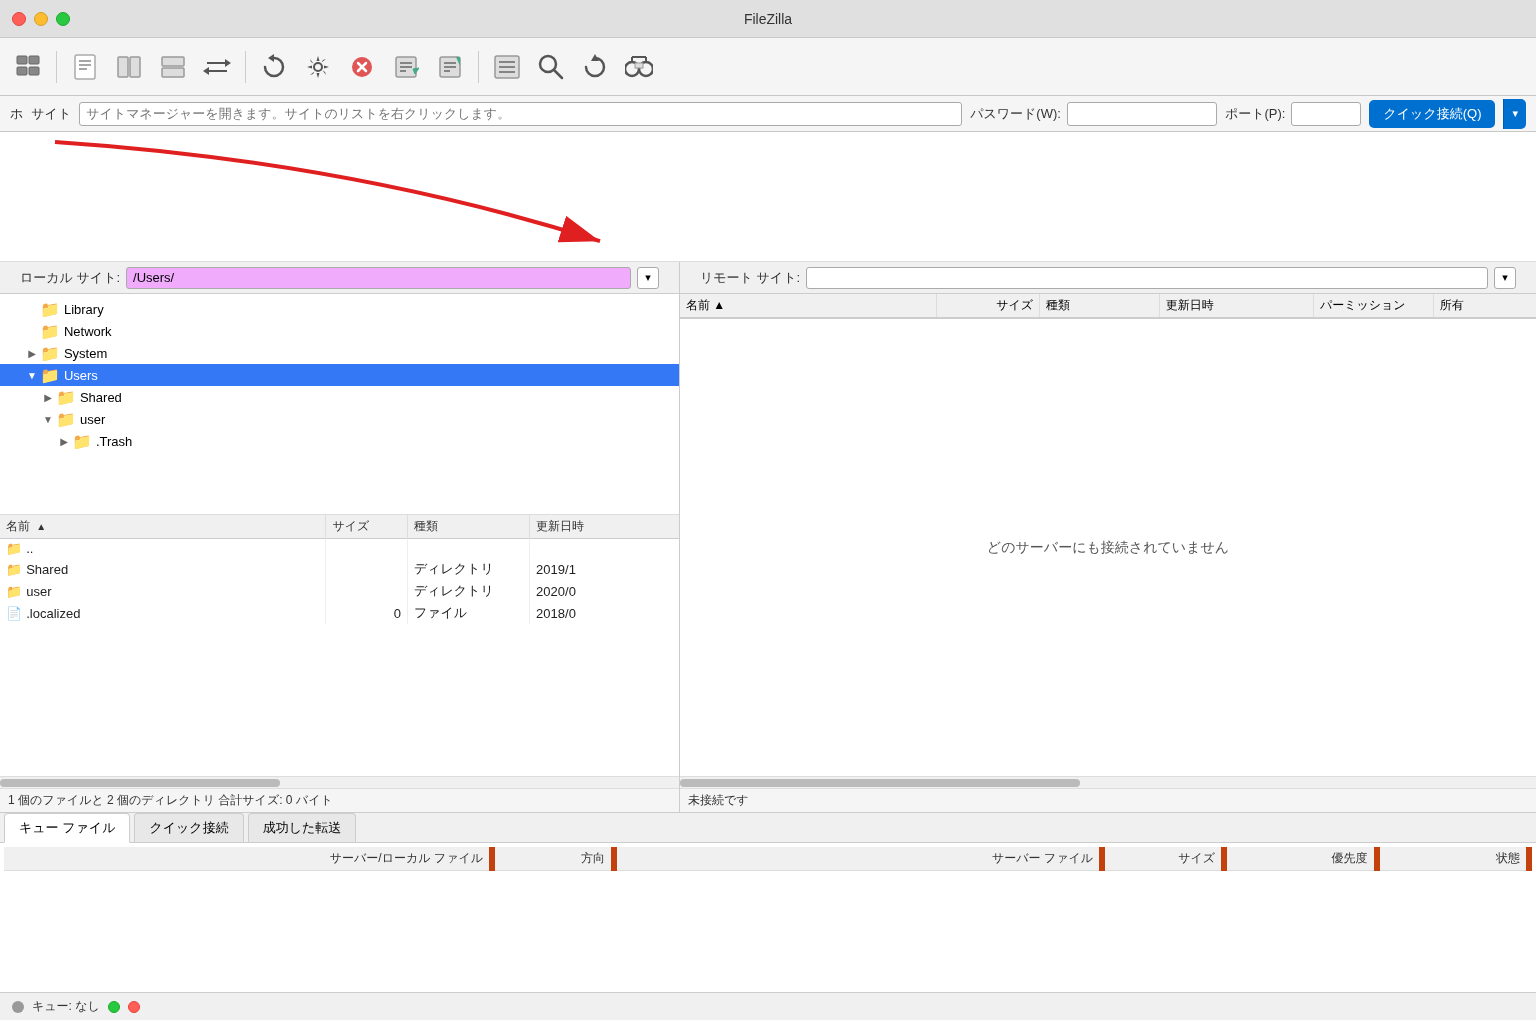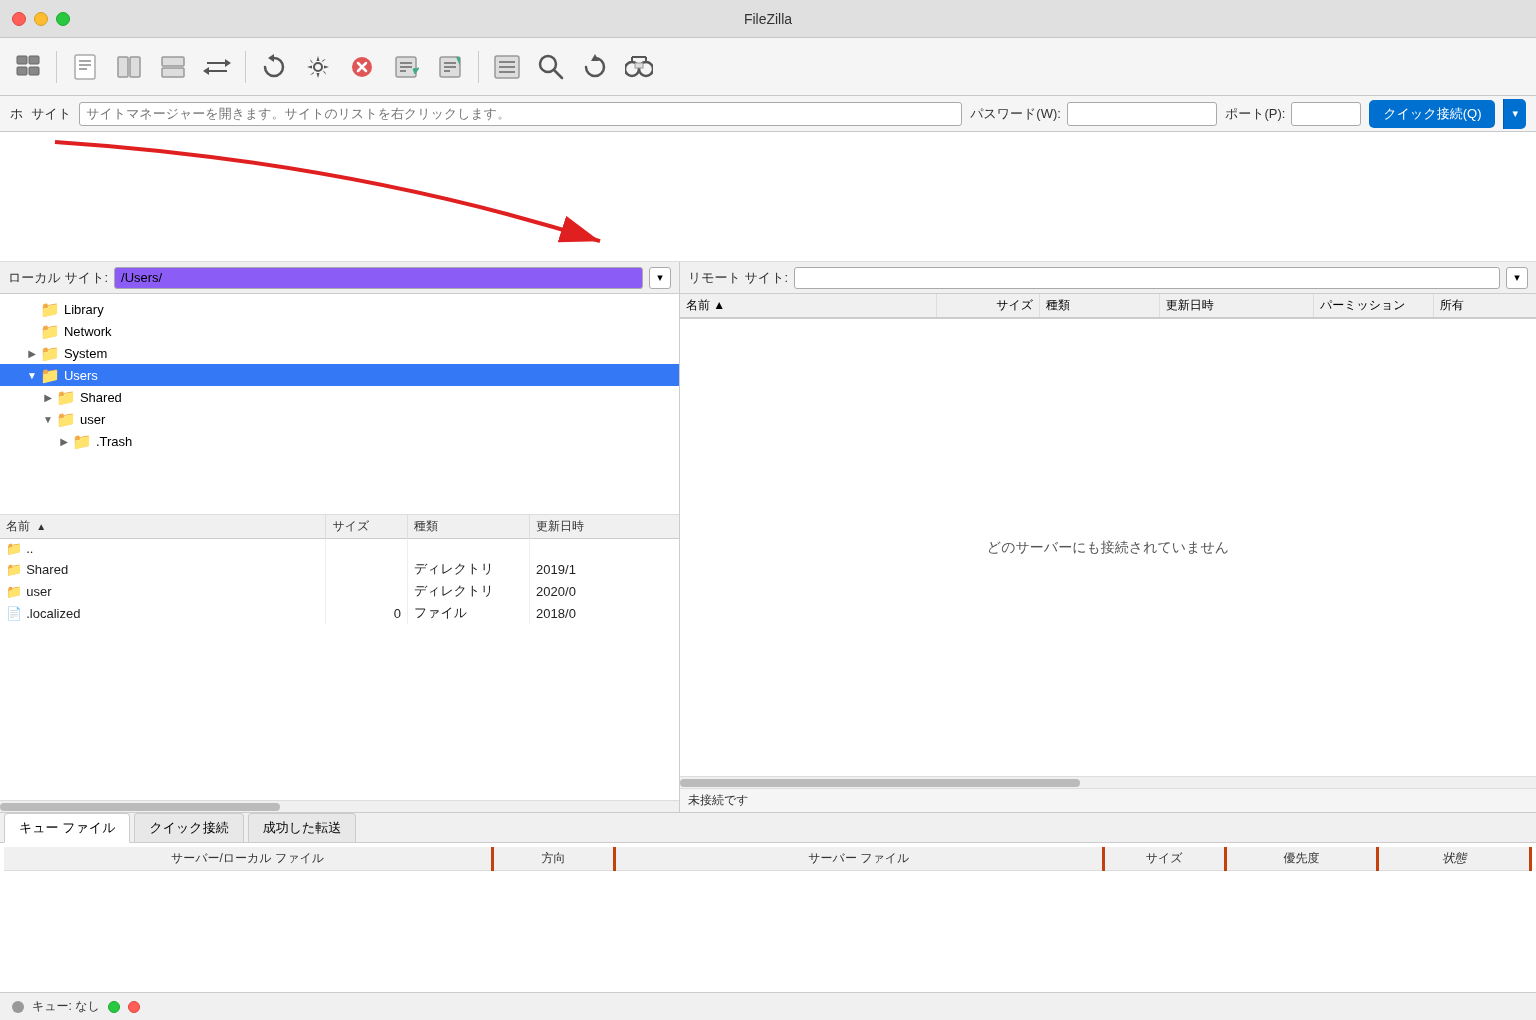--- a/index.html
+++ b/index.html
@@ -168,21 +168,21 @@
       flex-direction: column;
     }
 
     
     .site-bar {
       background: #f0f0f0;
       border-bottom: 1px solid #ccc;
       height: 32px;
       display: flex;
       align-items: center;
-      padding: 0 8px;
+      padding: 0 20px;
       gap: 6px;
     }
     .site-bar label { font-size: 13px; color: #333; white-space: nowrap; }
     .site-bar-input {
       flex: 1;
       height: 22px;
       border: 1px solid #aaa;
       border-radius: 3px;
       padding: 0 6px;
       font-size: 13px;
@@ -356,27 +356,27 @@
     .queue-content {
       flex: 1;
       background: white;
       padding: 4px;
     }
     .queue-table {
       width: 100%;
       border-collapse: collapse;
     }
     .queue-table th {
-      text-align: center;
+      text-align: right;
       padding: 3px 6px;
       font-size: 12px;
       font-weight: 500;
       color: #333;
       background: #f0f0f0;
-      border-right: 3px solid #c2410c;
+      border-right: 6px solid #c2410c;
       border-bottom: 1px solid #ddd;
     }
 
     
     .bottom-status {
       height: 28px;
       background: #f0f0f0;
       border-top: 1px solid #ccc;
       display: flex;
       align-items: center;
@@ -596,21 +596,21 @@
     <path d="M 55 10 Q 350 30 600 110" fill="none" stroke="#e02020" stroke-width="4" marker-end="url(#arrowhead)"></path>
   </svg>
 </div>
 
 <div class="full-panels">
 
   <div class="left-panel">
 
     <div class="site-bar">
       <label>ローカル サイト:</label>
-      <input type="text" class="site-bar-input" style="flex: 1 1 0%; height: 22px; border: 1px solid rgb(170, 170, 170); border-radius: 3px; padding: 0px 6px; font-size: 13px; background: #8b5cf6;" value="/Users/">
+      <input type="text" class="site-bar-input" style="flex: 1 1 0%; height: 22px; border: 1px solid rgb(170, 170, 170); border-radius: 3px; padding: 0px 6px; font-size: 13px; background: #f0abfc;" value="/Users/">
       <div class="site-bar-dropdown">▾</div>
     </div>
 
     <div class="tree-panel" style="height:220px;flex:none;overflow-y:scroll;">
 
       <div class="tree-item" style="padding-left:8px;">
         <span class="tree-indent" style="width:16px;"></span>
         <span class="tree-arrow"></span>
         <span class="folder-icon">📁</span>
         <span class="tree-label">Library</span>
@@ -707,20 +707,23 @@
             <td>2018/0</td>
           </tr>
         </tbody>
       </table>
     </div>
 
     <div class="scrollbar-area">
       <div class="scrollbar-thumb"></div>
     </div>
 
+    <div class="status-bar">
+      <span>1 個のファイルと 2 個のディレクトリ 合計サイズ: 0 バイト</span>
+    </div>
   </div>
 
   <div class="right-panel">
 
     <div class="site-bar">
       <label>リモート サイト:</label>
       <input type="text" class="site-bar-input" style="flex: 1 1 0%; height: 22px; border: 1px solid rgb(170, 170, 170); border-radius: 3px; padding: 0px 6px; font-size: 13px; background: white;">
       <div class="site-bar-dropdown">▾</div>
     </div>
 
@@ -767,21 +770,21 @@
   </div>
   <div class="queue-content">
     <table class="queue-table">
       <thead>
         <tr>
           <th style="width:32%;">サーバー/ローカル ファイル</th>
           <th style="width:8%;">方向</th>
           <th style="width:32%;">サーバー ファイル</th>
           <th style="width:8%;">サイズ</th>
           <th style="width:10%;">優先度</th>
-          <th style="width:10%;font-style:italic;">状態</th>
+          <th style="width:10%;">状態</th>
         </tr>
       </thead>
       <tbody>
       </tbody>
     </table>
   </div>
 </div>
 
 <div class="bottom-status">
   <div class="bottom-status-left"></div>

